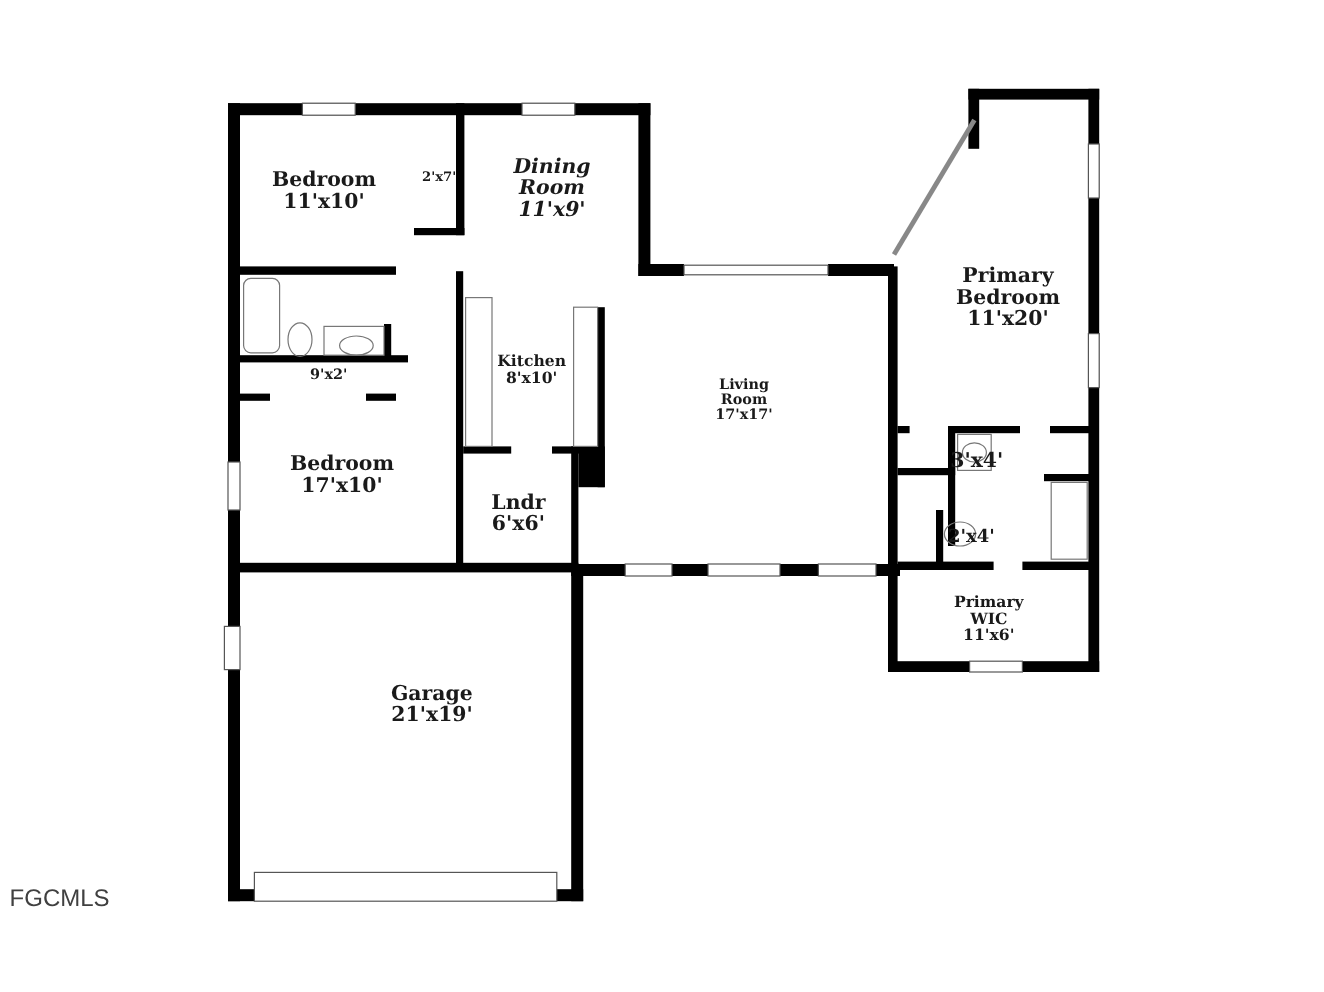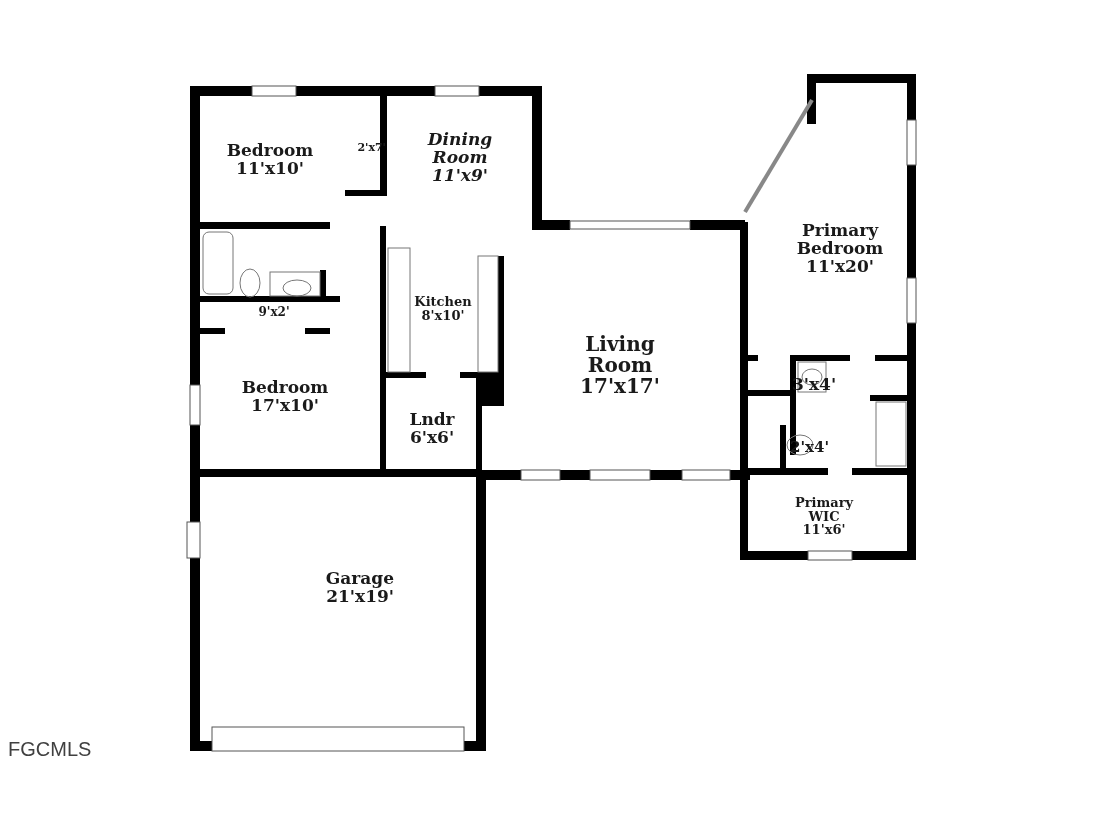--- a/index.html
+++ b/index.html
@@ -91,21 +91,21 @@
     <rect x="798" y="362" width="28" height="30"></rect>
     <ellipse cx="812" cy="377" rx="10" ry="8"></ellipse>
     <ellipse cx="800" cy="445" rx="13" ry="10"></ellipse>
   </g>
 </svg>
 
 <div class="lbl" style="left:210px;top:142px;width:120px;font-size:17px;">
   <span>Bedroom</span>
   <span>11'x10'</span>
 </div>
-<div class="lbl" style="left:346px;top:142px;width:40px;font-size:11px;text-align:right;">
+<div class="lbl" style="left:346px;top:142px;width:40px;font-size:11px;">
   <span>2'x7'</span>
 </div>
 <div class="lbl" style="left:400px;top:131px;width:120px;font-size:17px;font-style:italic;">
   <span>Dining</span>
   <span>Room</span>
   <span>11'x9'</span>
 </div>
 <div class="lbl" style="left:408px;top:295px;width:70px;font-size:13px;">
   <span>Kitchen</span>
   <span>8'x10'</span>
@@ -114,21 +114,21 @@
   <span>9'x2'</span>
 </div>
 <div class="lbl" style="left:225px;top:379px;width:120px;font-size:17px;">
   <span>Bedroom</span>
   <span>17'x10'</span>
 </div>
 <div class="lbl" style="left:392px;top:411px;width:80px;font-size:17px;">
   <span>Lndr</span>
   <span>6'x6'</span>
 </div>
-<div class="lbl" style="left:560px;top:314px;width:120px;font-size:20px;margin-top:20px;">
+<div class="lbl" style="left:560px;top:314px;width:120px;font-size:12px;">
   <span>Living</span>
   <span>Room</span>
   <span>17'x17'</span>
 </div>
 <div class="lbl" style="left:780px;top:222px;width:120px;font-size:17px;">
   <span>Primary</span>
   <span>Bedroom</span>
   <span>11'x20'</span>
 </div>
 <div class="lbl" style="left:745px;top:376px;width:52px;font-size:17px;margin-left:43px;">

